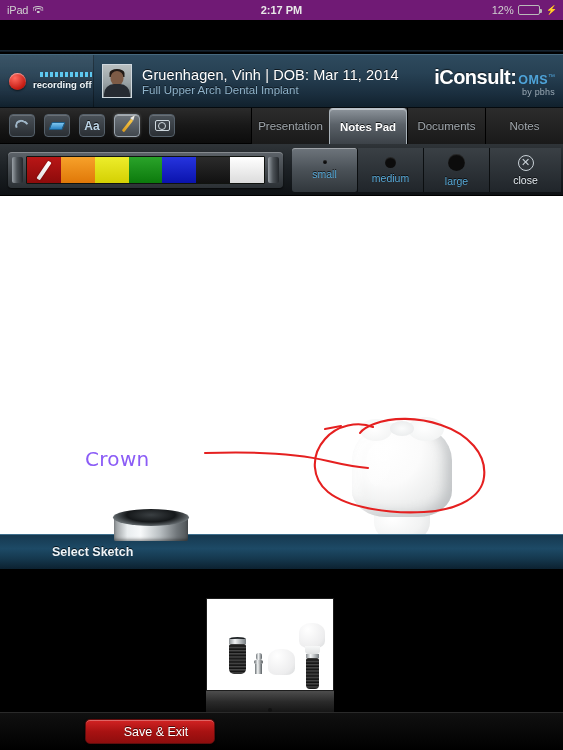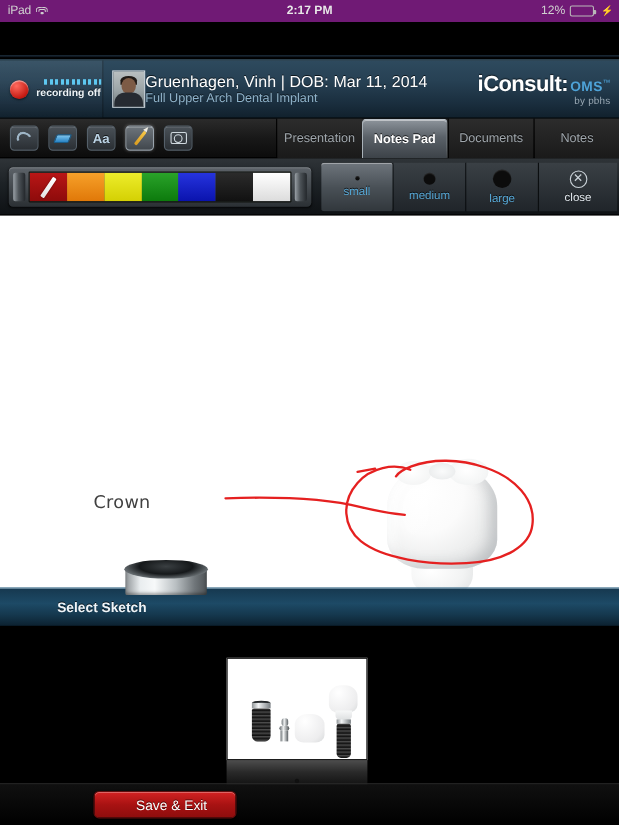--- a/index.html
+++ b/index.html
@@ -63,21 +63,21 @@
   .rec-label { font-size:9.5px; color:#eef4f8; font-weight:bold; text-shadow:0 -1px 0 rgba(0,0,0,.6); }
   .avatar { width:30px; height:34px; margin-left:8px; border:1px solid #cfd8de;
     background:linear-gradient(#6a6f74,#3f4448); position:relative; overflow:hidden; flex:0 0 auto;}
   .av-bg { position:absolute; inset:0; background:linear-gradient(#b9bfc0 0%,#9aa3a6 55%,#6f797d 100%); }
   .av-head { position:absolute; left:50%; top:6px; transform:translateX(-50%);
     width:13px; height:14px; border-radius:50% 50% 45% 45%; background:#7d5b46; }
   .av-hair { position:absolute; left:50%; top:4px; transform:translateX(-50%);
     width:15px; height:8px; border-radius:50% 50% 0 0; background:#211a16; }
   .av-body { position:absolute; left:50%; bottom:0; transform:translateX(-50%);
     width:26px; height:13px; border-radius:10px 10px 0 0; background:#262b32; }
-  .pinfo { display:flex; flex-direction:column; justify-content:center; }
+  .pinfo { margin-left:10px; display:flex; flex-direction:column; justify-content:center; }
   .pname { font-size:14.5px; color:#fff; text-shadow:0 -1px 0 rgba(0,0,0,.65); letter-spacing:0.1px;}
   .pproc { font-size:11.5px; color:#8fb2c9; text-shadow:0 -1px 0 rgba(0,0,0,.6); margin-top:1px;}
   .brand { position:absolute; right:8px; top:50%; transform:translateY(-50%); text-align:right; }
   .brand-row { display:flex; align-items:baseline; justify-content:flex-end; }
   .brand-1 { font-size:20px; font-weight:bold; color:#fff; letter-spacing:-0.5px;
     text-shadow:0 -1px 1px rgba(0,0,0,.6); }
   .brand-2 { font-size:12.5px; font-weight:bold; color:#4ea3d8; letter-spacing:0.4px; margin-left:2px; }
   .brand-tm { font-size:7px; color:#4ea3d8; position:relative; top:-5px; }
   .brand-3 { font-size:9px; color:#9aa9b4; margin-top:-2px; letter-spacing:0.2px;}
 
@@ -146,21 +146,21 @@
   .close-btn { width:72px; display:flex; flex-direction:column; align-items:center; justify-content:center;
     background:linear-gradient(#3a4045,#20252a); }
   .close-x { width:16px; height:16px; border-radius:50%; border:1.5px solid #c9d1d7;
     display:flex; align-items:center; justify-content:center; font-size:11px; color:#c9d1d7; line-height:1;}
   .close-lab { font-size:10.5px; color:#e3e9ee; margin-top:3px; text-shadow:0 -1px 0 rgba(0,0,0,.8);}
 
   
   .canvas { position:absolute; top:196px; left:0; width:563px; height:345px;
     background:#fff; overflow:hidden; }
   .sketch-svg { position:absolute; inset:0; }
-  .crown-label { position:absolute; left:85px; top:251px; font-size:16px; color:#404040;
+  .crown-label { position:absolute; left:85px; top:251px; font-size:20px; color:#8b5cf6;
     font-family:"DejaVu Sans", sans-serif; letter-spacing:0.3px; }
 
   
   .obj { position:absolute; }
   .screw-body { background:
       repeating-linear-gradient(180deg,
         #4b4b4b 0px, #262626 3px, #111 5.2px, #303030 7px, #4b4b4b 8.5px);
     border-radius:4px 4px 10px 10px / 4px 4px 22px 22px;
     box-shadow:inset -6px 0 9px rgba(0,0,0,.55), inset 5px 0 7px rgba(255,255,255,.10); }
   .screw-collar { background:linear-gradient(90deg,#8e9396 0%,#e9edef 18%,#f7f9fa 36%,#b9bfc2 62%,#70767a 85%,#4e5356 100%);

